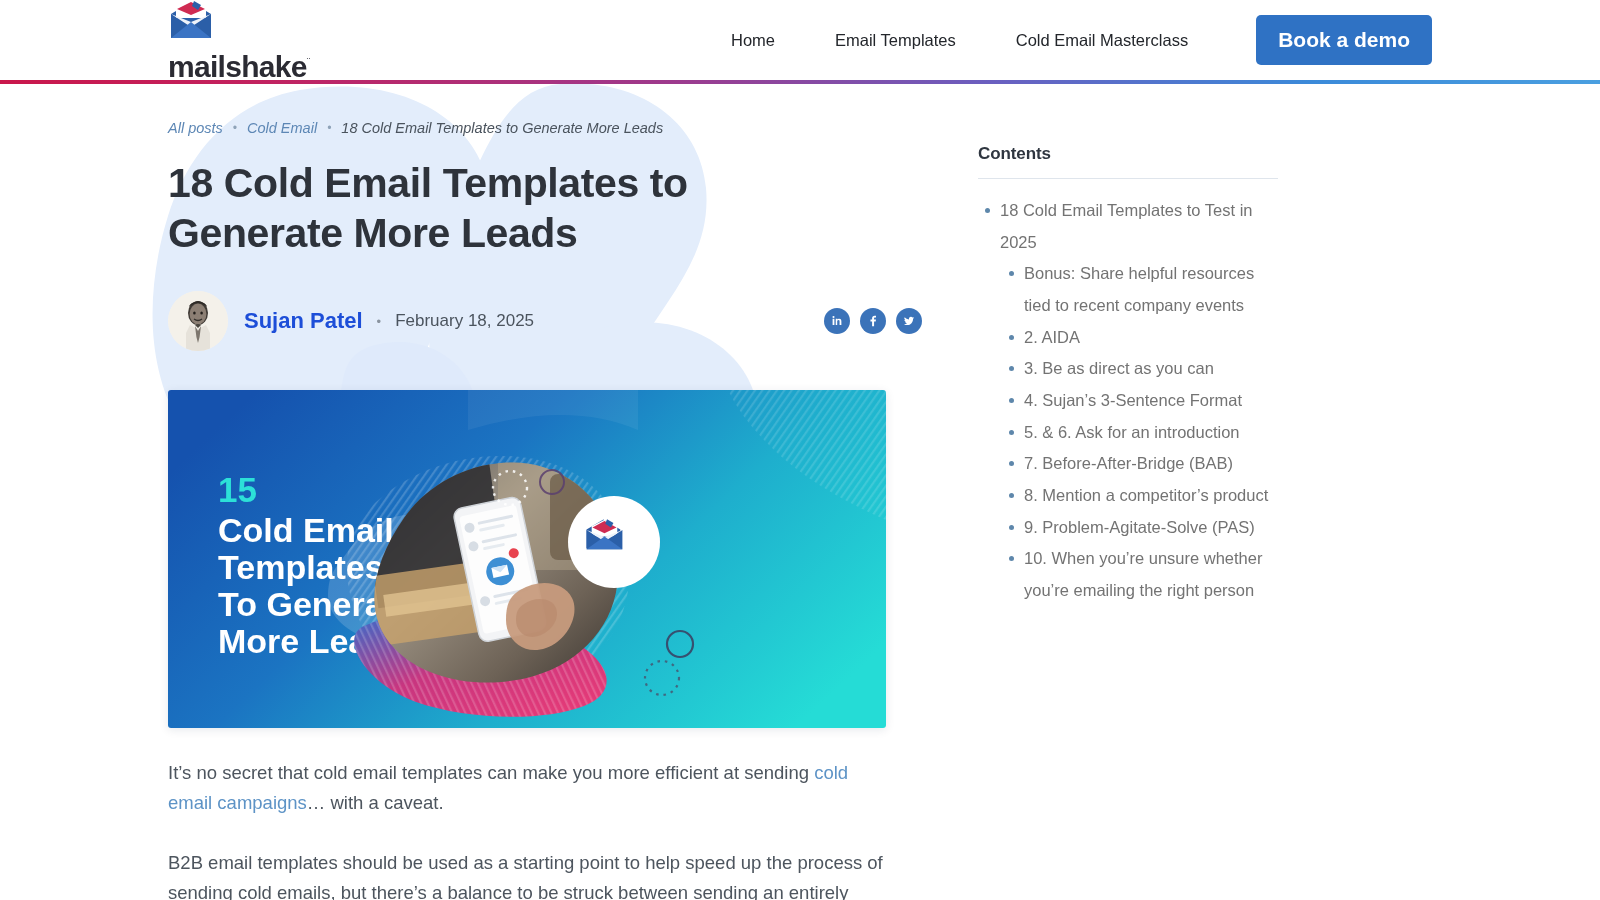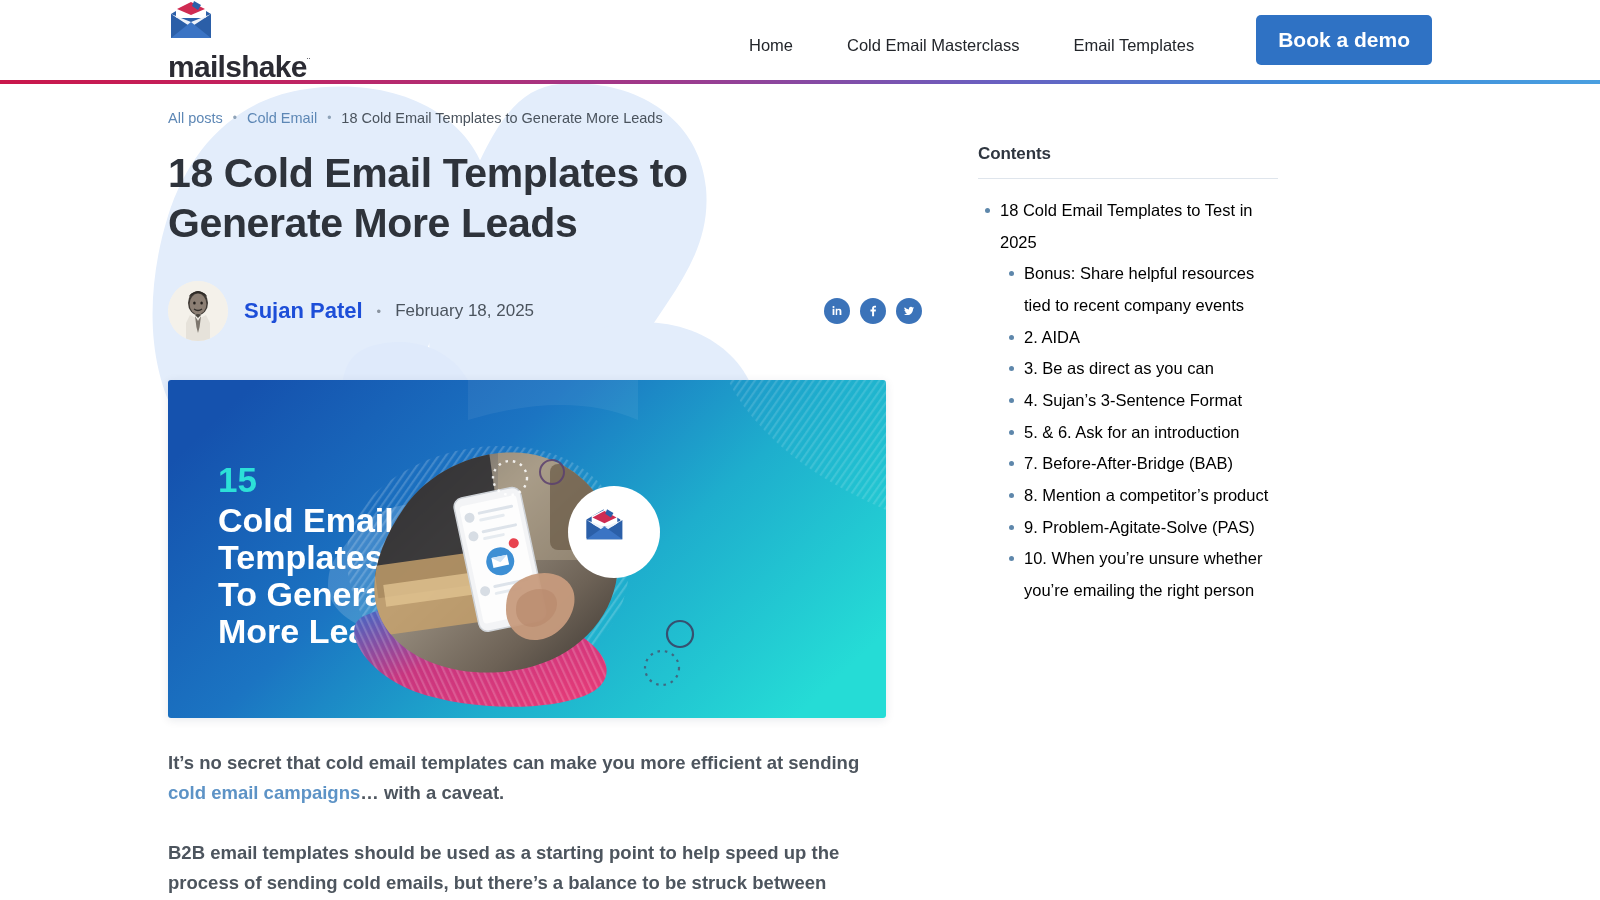--- a/index.html
+++ b/index.html
@@ -45,22 +45,22 @@
     line-height: 1;
   }
   .brand-word sup {
     font-size: 11px;
     vertical-align: super;
     font-weight: 400;
     color: #55555f;
   }
   .main-nav {
     display: flex;
-    align-items: flex-end;
-    gap: 6px;
+    align-items: center;
+    gap: 12px;
   }
   .nav-link {
     color: #23262b;
     font-size: 16.5px;
     text-decoration: none;
     padding: 10px 24px;
     white-space: nowrap;
   }
   .nav-cta {
     margin-left: 32px;
@@ -104,22 +104,23 @@
   }
   .article-col { width: 760px; flex: 0 0 760px; }
   .toc-col { width: 300px; flex: 0 0 300px; padding-top: 60px; }
 
   
   .breadcrumb {
     display: flex;
     align-items: center;
     gap: 10px;
     font-size: 14.5px;
-    padding-top: 26px;
+    padding-top: 36px;
     color: #56606b;
+    font-style: italic;
   }
   .breadcrumb a {
     color: #5d87b5;
     text-decoration: none;
   }
   .breadcrumb .sep {
     color: #8fa3b8;
     font-size: 12px;
     line-height: 1;
   }
@@ -198,21 +199,20 @@
   }
   .hero svg { display: block; width: 100%; height: 100%; }
 
   
   .body-copy { margin-top: 30px; width: 718px; }
   .body-copy p {
     margin: 0 0 30px 0;
     font-size: 18.5px;
     line-height: 1.62;
     color: #4d555e;
-    font-weight: bold;
   }
   .body-copy a {
     color: #5d93c6;
     text-decoration: none;
   }
 
   
   .toc-heading {
     font-size: 17px;
     font-weight: 700;
@@ -229,21 +229,21 @@
     list-style: none;
     margin: 0;
     padding: 0 0 0 22px;
   }
   ul.toc-list li {
     position: relative;
     margin-bottom: 0;
   }
   ul.toc-list li > a {
     display: block;
-    color: #000000;
+    color: #737373;
     font-size: 16.5px;
     line-height: 1.92;
     text-decoration: none;
   }
   ul.toc-list li > a::before {
     content: "";
     position: absolute;
     left: -15px;
     top: 13px;
     width: 5px; height: 5px;
@@ -271,22 +271,22 @@
           <path d="M26 3 L33 7 L30 12 L24 8 Z" fill="#2b5fa8"></path>
           <path d="M3 16 L23 29 L43 16 L43 40 L3 40 Z" fill="#2b5fa8"></path>
           <path d="M3 16 L23 29 L43 16 L23 24 Z" fill="#eef3fa"></path>
           <path d="M3 40 L23 24 L43 40 Z" fill="#3b74c4"></path>
         </svg>
       </span>
       <span class="brand-word"><span>mailshake</span><sup>¨</sup></span>
     </a>
     <nav class="main-nav">
       <a class="nav-link" href="#">Home</a>
+      <a class="nav-link" href="#">Email Templates</a>
       <a class="nav-link" href="#">Cold Email Masterclass</a>
-      <a class="nav-link" href="#">Email Templates</a>
       <a class="nav-cta" href="#">Book a demo</a>
     </nav>
   </div>
 </header>
 <div class="header-rule"></div>
 
 <div class="page">
 
   <div class="blob-layer">
     <svg width="1600" height="816" viewBox="0 0 1600 816" xmlns="http://www.w3.org/2000/svg">

